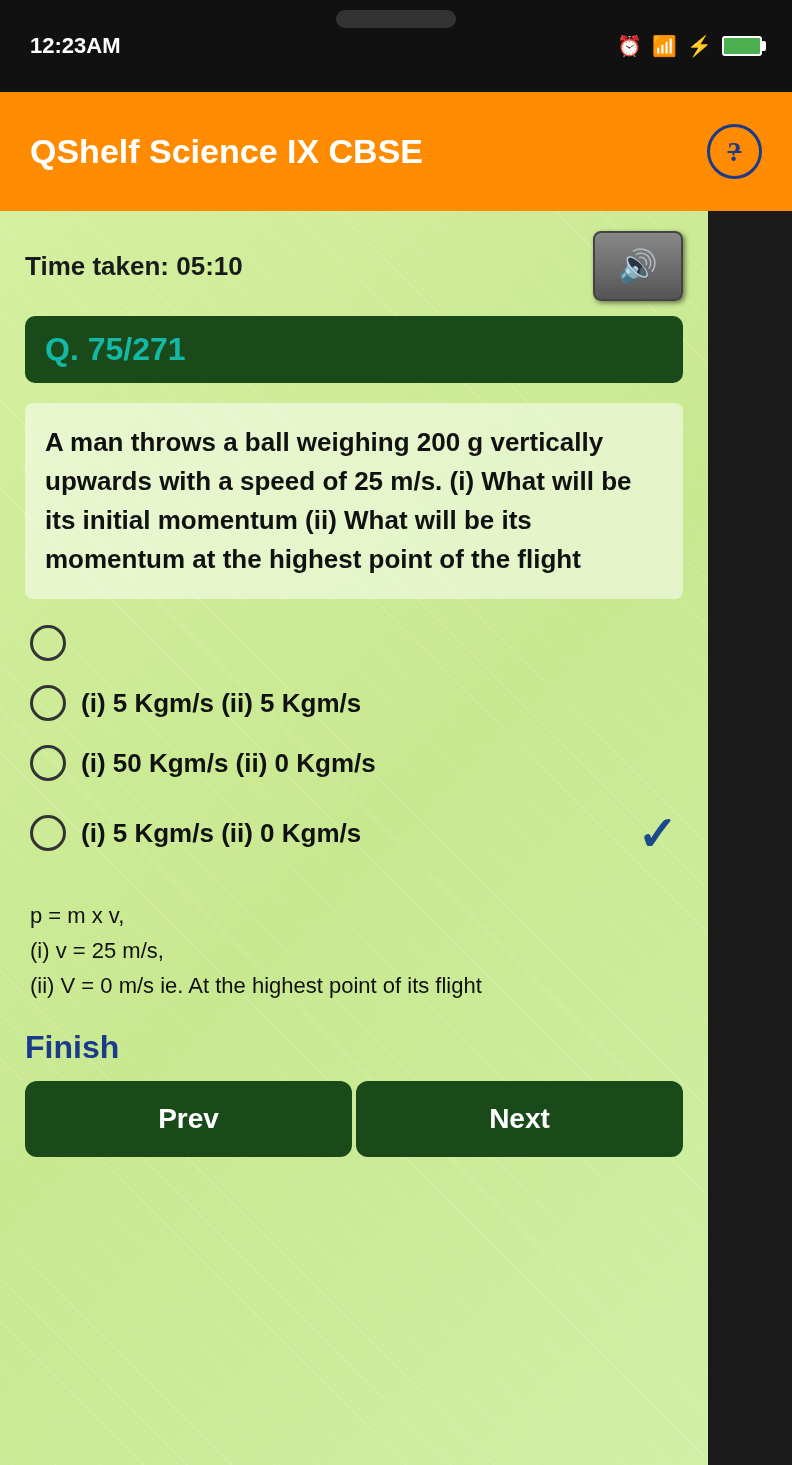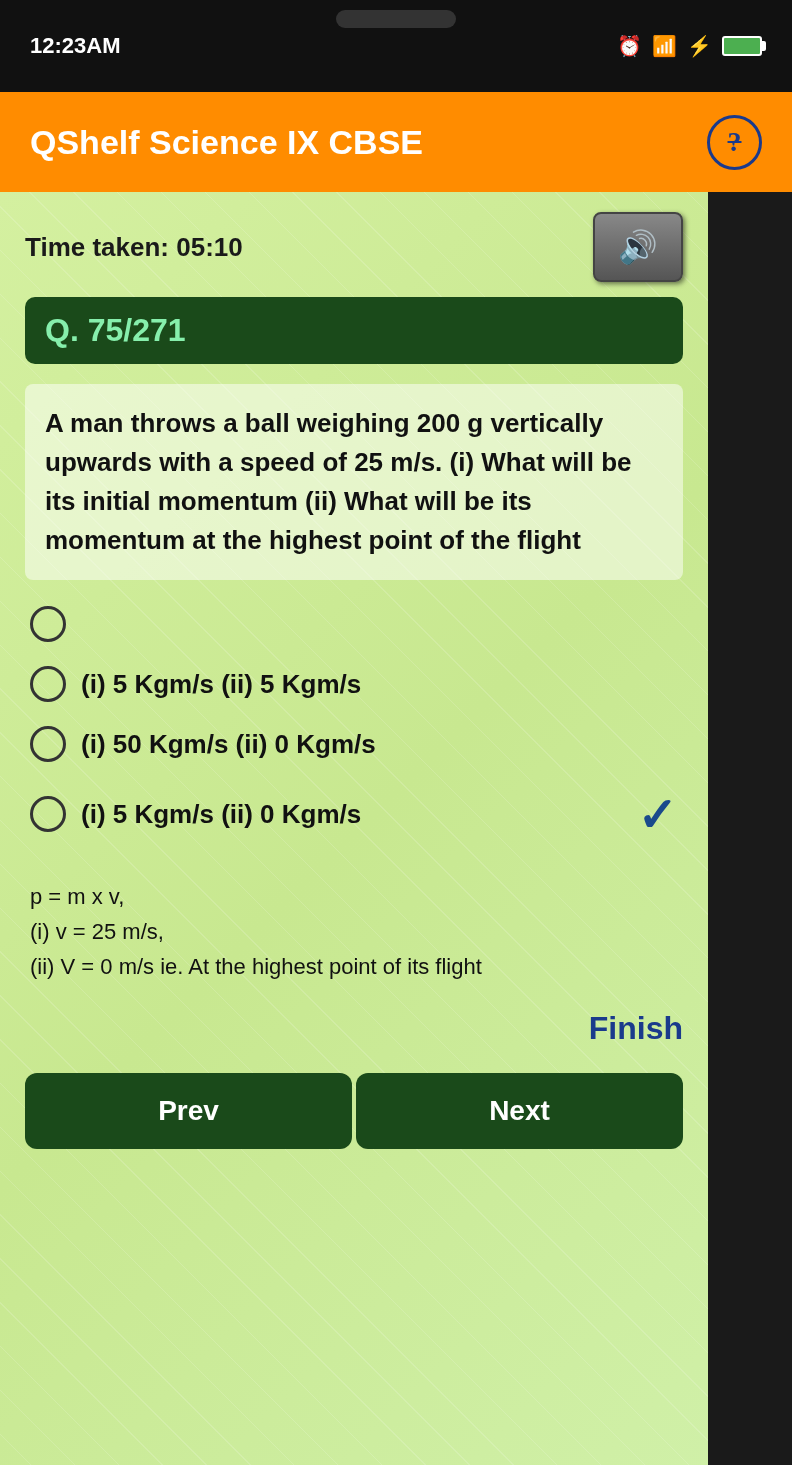--- a/index.html
+++ b/index.html
@@ -70,21 +70,21 @@
       top: 50%;
       transform: translateY(-50%);
       width: 4px;
       height: 10px;
       background: white;
       border-radius: 0 2px 2px 0;
     }
 
     .app-header {
       width: 792px;
-      height: 100px;
+      height: 119px;
       background: #FF8C00;
       display: flex;
       align-items: center;
       justify-content: space-between;
       padding: 0 30px;
     }
 
     .app-title {
       color: white;
       font-size: 34px;
@@ -166,21 +166,21 @@
     .question-number-bar {
       background: #1a4a1a;
       border-radius: 10px;
       padding: 15px 20px;
       margin-bottom: 20px;
       position: relative;
       z-index: 1;
     }
 
     .question-number-text {
-      color: #86efac;
+      color: #14b8a6;
       font-size: 32px;
       font-weight: bold;
       font-family: Arial, sans-serif;
     }
 
     .question-card {
       background: rgba(255,255,255,0.5);
       border-radius: 8px;
       padding: 20px 20px;
       margin-bottom: 14px;
@@ -247,22 +247,21 @@
       font-size: 22px;
       color: #111;
       font-weight: normal;
       line-height: 1.6;
       font-family: Arial, sans-serif;
     }
 
     .finish-row {
       position: relative;
       z-index: 1;
-      text-align: right;
-      margin-bottom: 26px;
+      margin-bottom: 15px;
     }
 
     .finish-text {
       font-size: 32px;
       font-weight: bold;
       color: #1a3a8c;
       font-family: Arial, sans-serif;
       cursor: pointer;
     }
 

